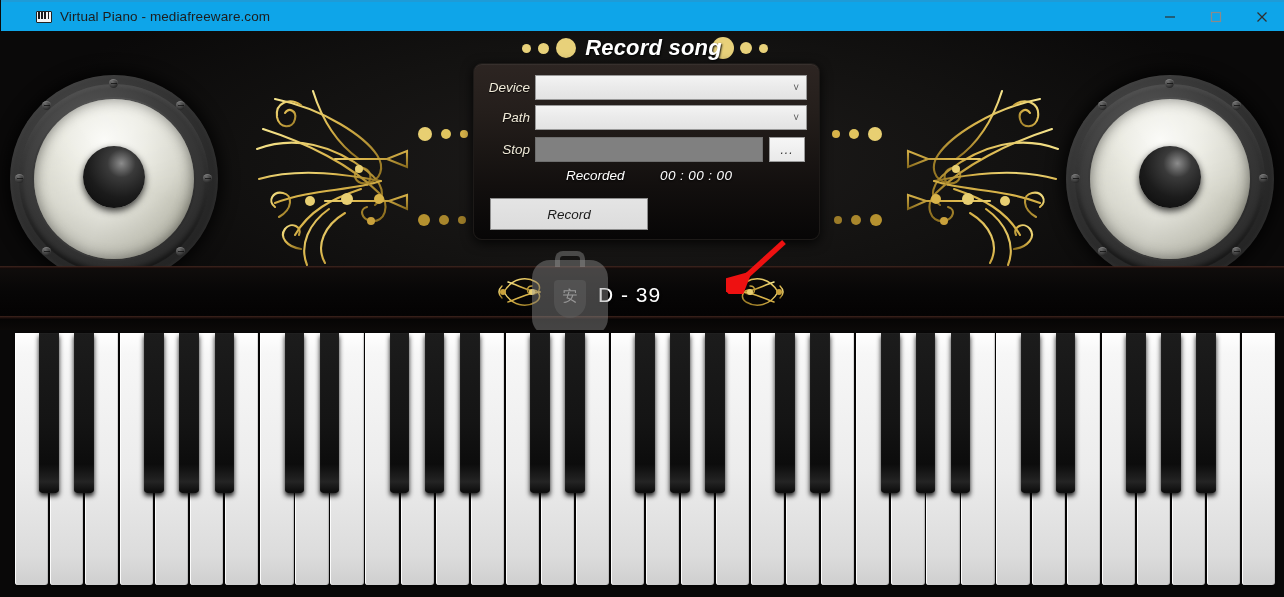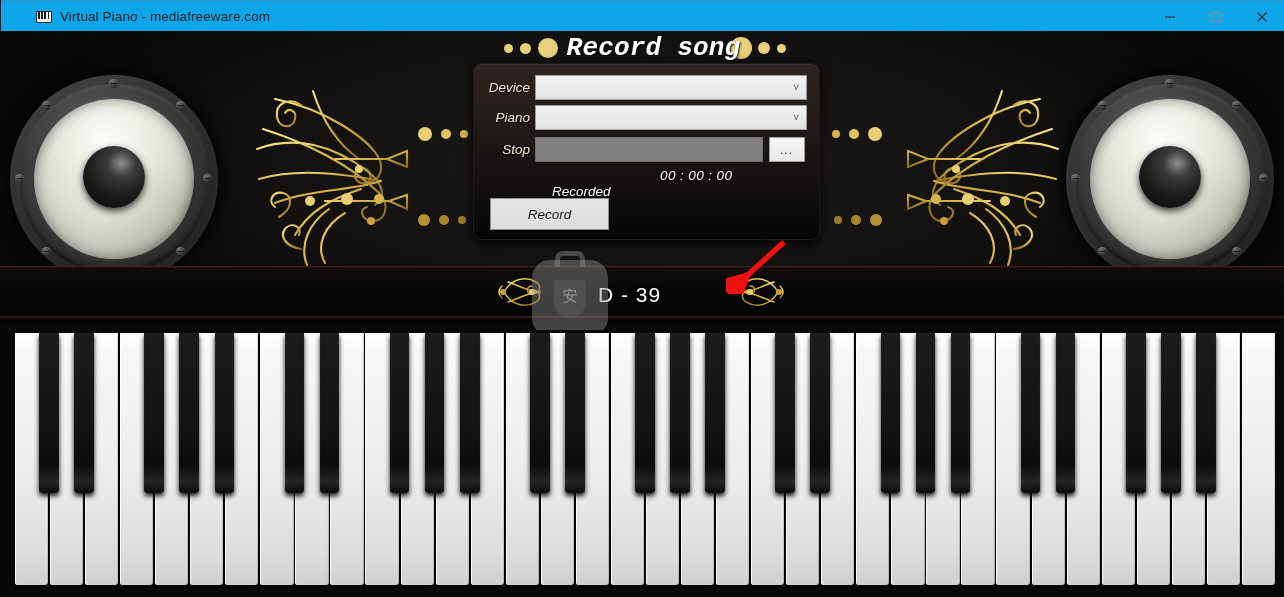--- a/index.html
+++ b/index.html
@@ -95,22 +95,22 @@
   .orn svg{display:block;}
   .orn-dots{position:absolute;display:flex;align-items:center;gap:9px;}
   .orn-dots .d{border-radius:50%;}
 
   
   .dlg-title{
     position:absolute;left:470px;top:33px;width:350px;height:30px;
     display:flex;align-items:center;justify-content:center;gap:0;
   }
   .dlg-title .txt{
-    font-style:italic;font-weight:bold;font-size:26px;color:#ffffff;
-    font-family:Liberation Mono, monospace;
+    font-style:italic;font-weight:bold;font-size:22px;color:#ffffff;
+    font-family:Liberation Sans, sans-serif;
     letter-spacing:.2px;
     text-shadow:1px 1px 2px rgba(0,0,0,.9);
     padding:0 4px;position:relative;z-index:2;text-align:right;
   }
   .tdot{background:#e8d17a;border-radius:50%;display:inline-block;}
 
   .dialog{
     position:absolute;left:473px;top:63px;width:345px;height:175px;
     background:linear-gradient(180deg,#2d2522 0%, #241e1b 28%, #120f0e 70%, #070606 100%);
     border:1px solid #1d1a18;border-radius:9px;
@@ -389,41 +389,41 @@
 
     <div class="row" style="left:0px;top:11px;width:345px;">
       <span class="lbl">Device</span>
       <div class="combo" style="width:272px;margin-left:5px;">
         <span style="display:block;padding:4px 20px 0 5px;font-size:12px;color:#111;"></span>
         <span class="chev">˅</span>
       </div>
     </div>
 
     <div class="row" style="left:0px;top:41px;width:345px;">
-      <span class="lbl">Piano</span>
+      <span class="lbl">Path</span>
       <div class="combo" style="width:272px;margin-left:5px;">
         <span style="display:block;padding:4px 20px 0 5px;font-size:12px;color:#111;"></span>
         <span class="chev">˅</span>
       </div>
     </div>
 
     <div class="row" style="left:0px;top:73px;width:345px;">
       <span class="lbl">Stop</span>
       <div class="pathbox" style="width:228px;margin-left:5px;">
         <span style="display:block;padding:4px 5px 0 5px;font-size:12px;color:#fff;"></span>
       </div>
       <div class="browse" style="margin-left:6px;">
         <span>...</span>
       </div>
     </div>
 
-    <div class="recorded-lbl" style="left:78px;top:104px;width:90px;height:16px;margin-top:16px;">Recorded</div>
+    <div class="recorded-lbl" style="left:92px;top:104px;width:90px;height:16px;">Recorded</div>
     <div class="timer" style="left:186px;top:104px;">00 : 00 : 00</div>
 
-    <div class="btn enabled" style="left:16px;top:134px;width:119px;text-align:center;">
+    <div class="btn enabled" style="left:16px;top:134px;width:158px;text-align:center;">
       <span>Record</span>
     </div>
   </div>
 
   <div class="midstrip"></div>
   <div class="hline" style="top:266px;"></div>
   <div class="hline" style="top:316px;"></div>
 
   <div class="orn" style="left:498px;top:272px;">
     <svg width="46" height="40" viewBox="0 0 46 40">

